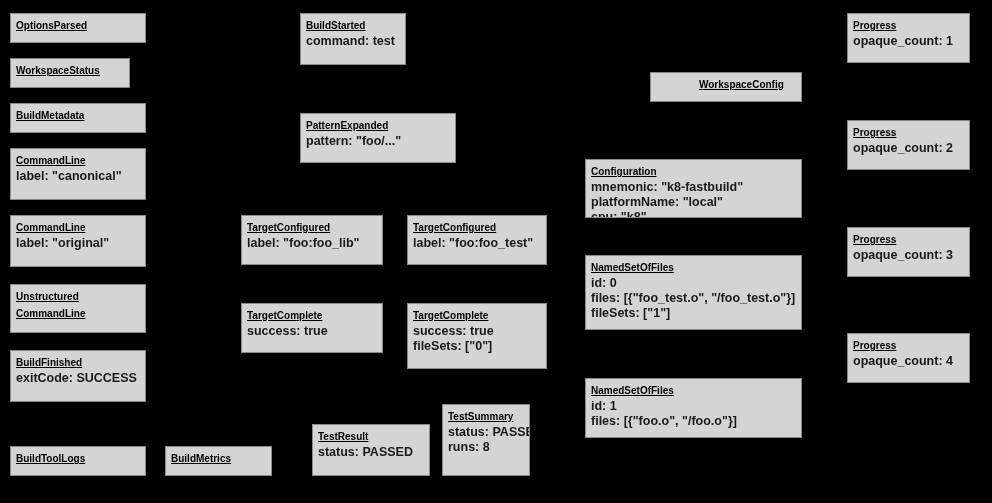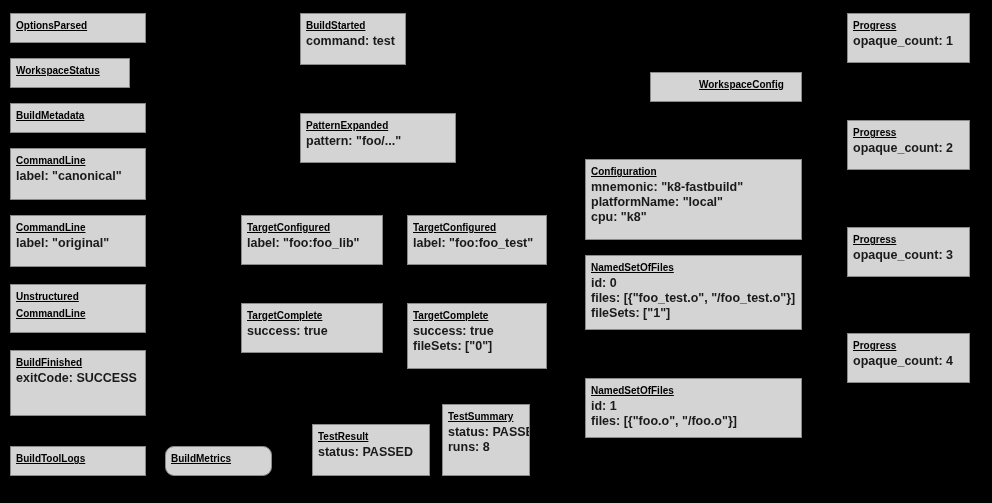--- a/index.html
+++ b/index.html
@@ -67,28 +67,28 @@
       <span class="node-title">CommandLine</span>
       <span class="node-field">label: "canonical"</span>
     </div>
     <div class="node" style="left: 10px; top: 215px; width: 136px; height: 52px;">
       <span class="node-title">CommandLine</span>
       <span class="node-field">label: "original"</span>
     </div>
     <div class="node" style="left: 10px; top: 284px; width: 136px; height: 49px;">
       <span class="node-title wrap">Unstructured CommandLine</span>
     </div>
-    <div class="node" style="left: 10px; top: 350px; width: 136px; height: 66px;">
+    <div class="node" style="left: 10px; top: 350px; width: 136px; height: 52px;">
       <span class="node-title">BuildFinished</span>
       <span class="node-field">exitCode: SUCCESS</span>
     </div>
     <div class="node" style="left: 10px; top: 446px; width: 136px; height: 30px;">
       <span class="node-title">BuildToolLogs</span>
     </div>
-    <div class="node" style="left: 165px; top: 446px; width: 107px; height: 30px; border-radius: 9px;">
+    <div class="node" style="left: 165px; top: 446px; width: 107px; height: 30px;">
       <span class="node-title">BuildMetrics</span>
     </div>
     <div class="node" style="left: 300px; top: 13px; width: 106px; height: 52px;">
       <span class="node-title">BuildStarted</span>
       <span class="node-field">command: test</span>
     </div>
     <div class="node" style="left: 300px; top: 113px; width: 156px; height: 50px;">
       <span class="node-title">PatternExpanded</span>
       <span class="node-field">pattern: "foo/..."</span>
     </div>
@@ -114,21 +114,21 @@
       <span class="node-field">status: PASSED</span>
     </div>
     <div class="node" style="left: 442px; top: 404px; width: 88px; height: 72px;">
       <span class="node-title">TestSummary</span>
       <span class="node-field">status: PASSED</span>
       <span class="node-field">runs: 8</span>
     </div>
     <div class="node" style="left: 650px; top: 72px; width: 152px; height: 30px; padding-left: 48px;">
       <span class="node-title">WorkspaceConfig</span>
     </div>
-    <div class="node" style="left: 585px; top: 159px; width: 217px; height: 81px;">
+    <div class="node" style="left: 585px; top: 159px; width: 217px; height: 59px;">
       <span class="node-title">Configuration</span>
       <span class="node-field">mnemonic: "k8-fastbuild"</span>
       <span class="node-field">platformName: "local"</span>
       <span class="node-field">cpu: "k8"</span>
     </div>
     <div class="node" style="left: 585px; top: 255px; width: 217px; height: 75px;">
       <span class="node-title">NamedSetOfFiles</span>
       <span class="node-field">id: 0</span>
       <span class="node-field">files: [{"foo_test.o", "/foo_test.o"}]</span>
       <span class="node-field">fileSets: ["1"]</span>

